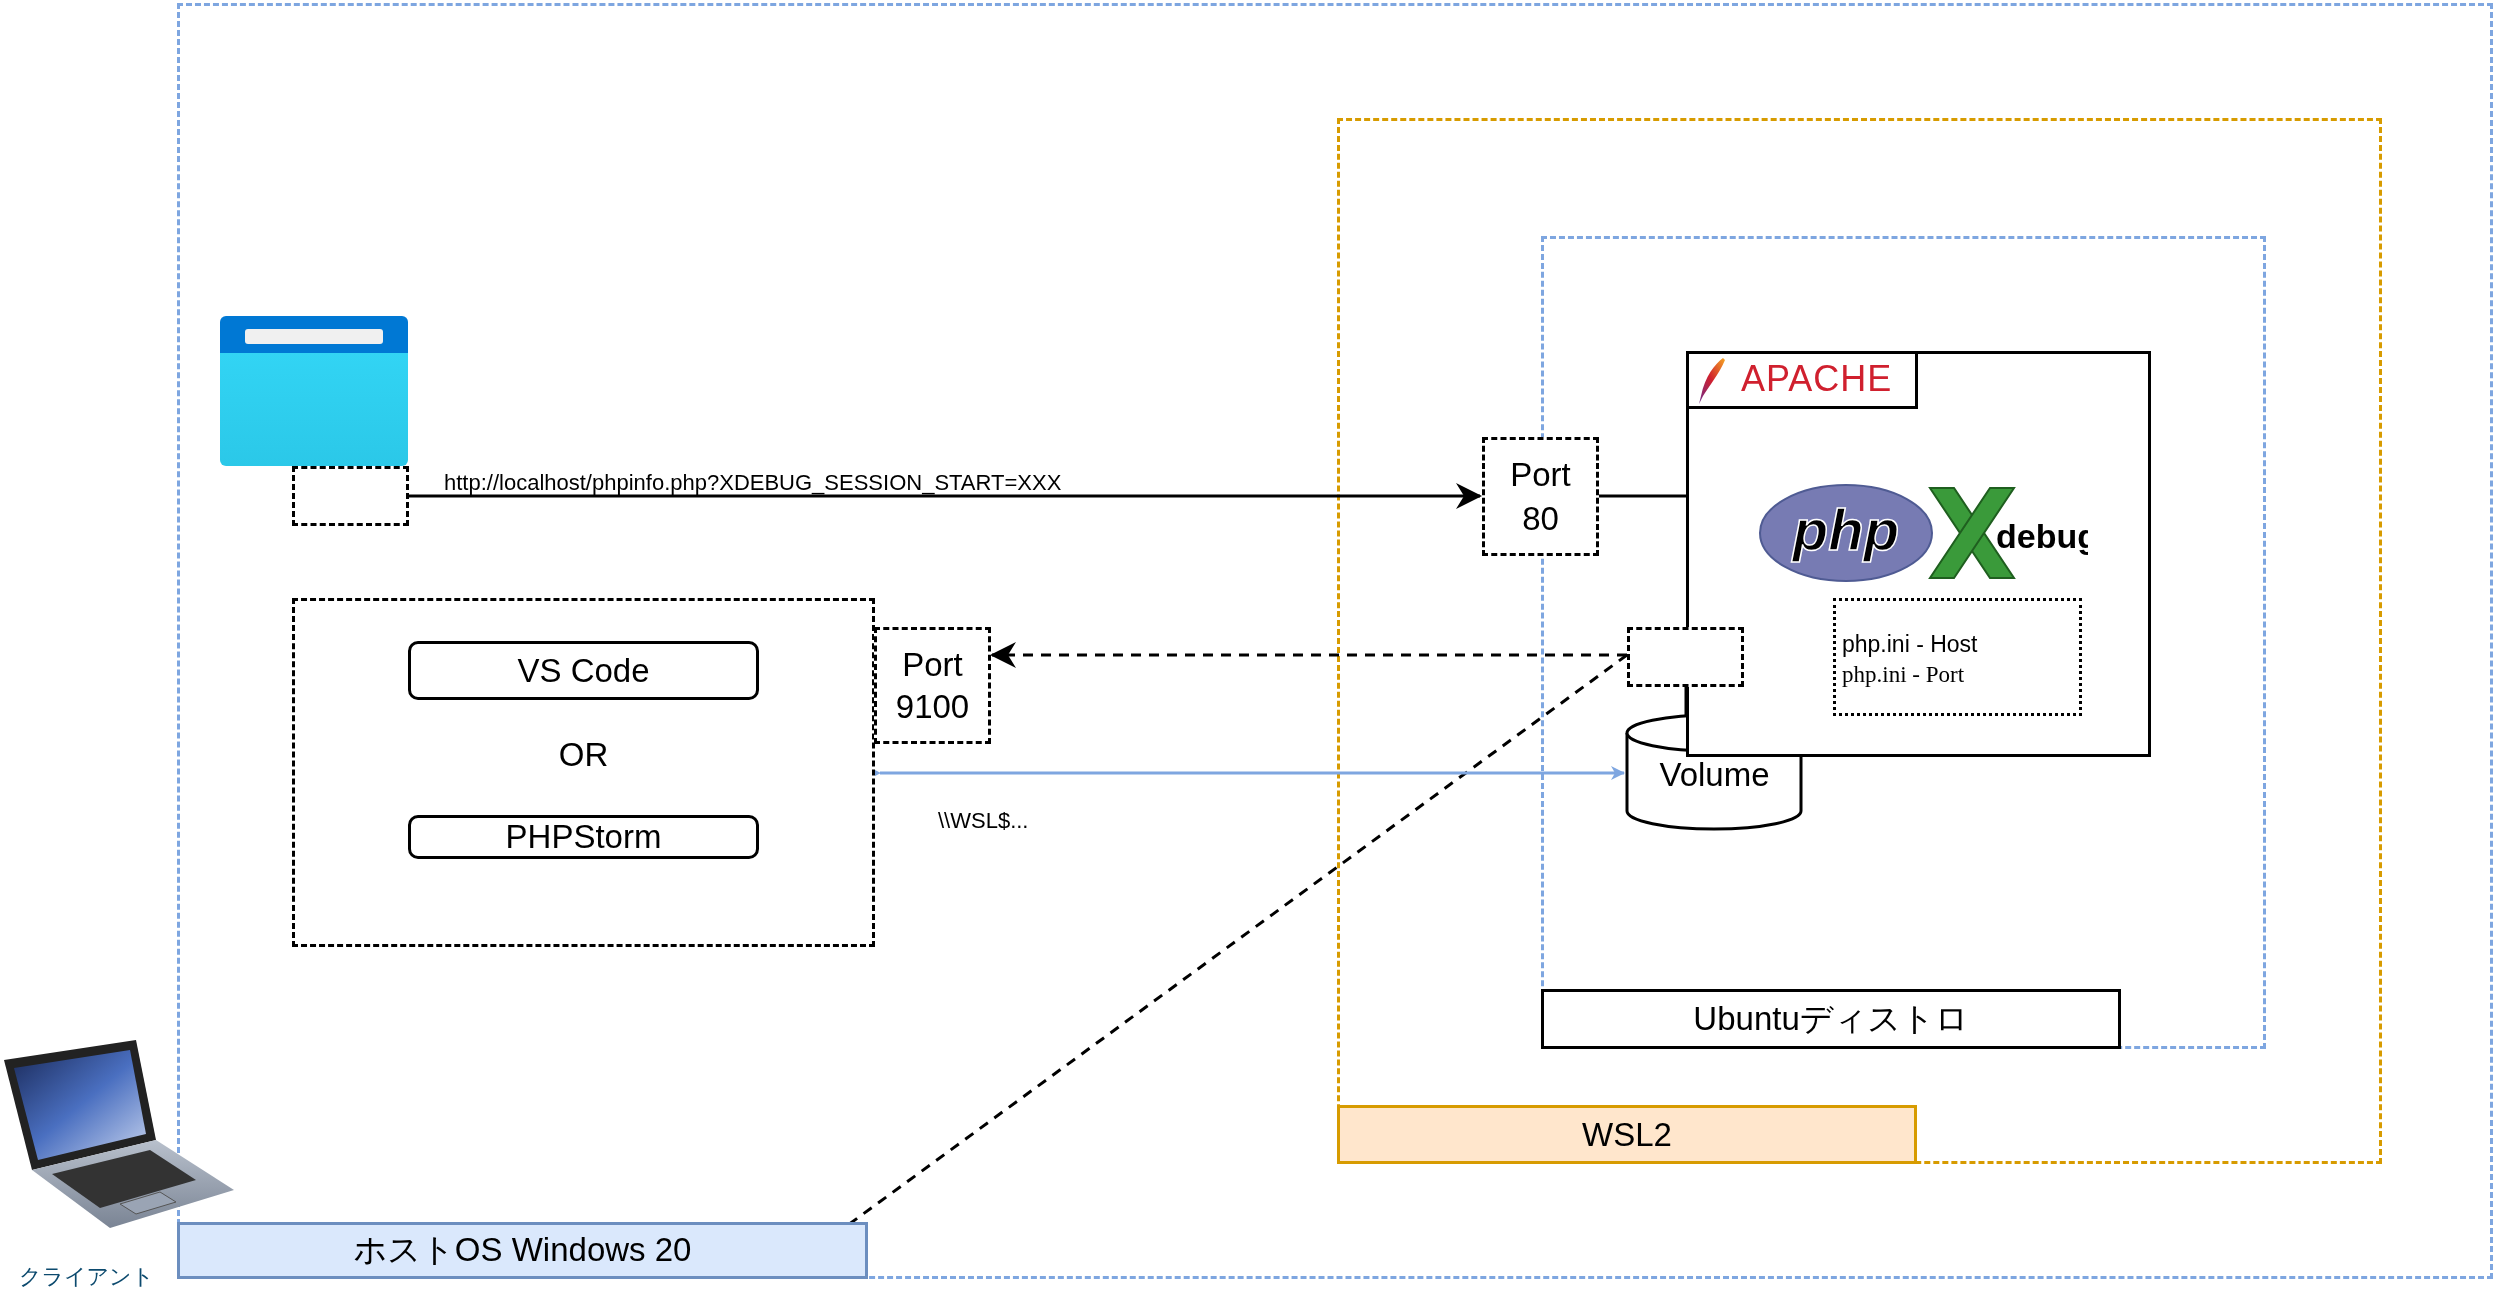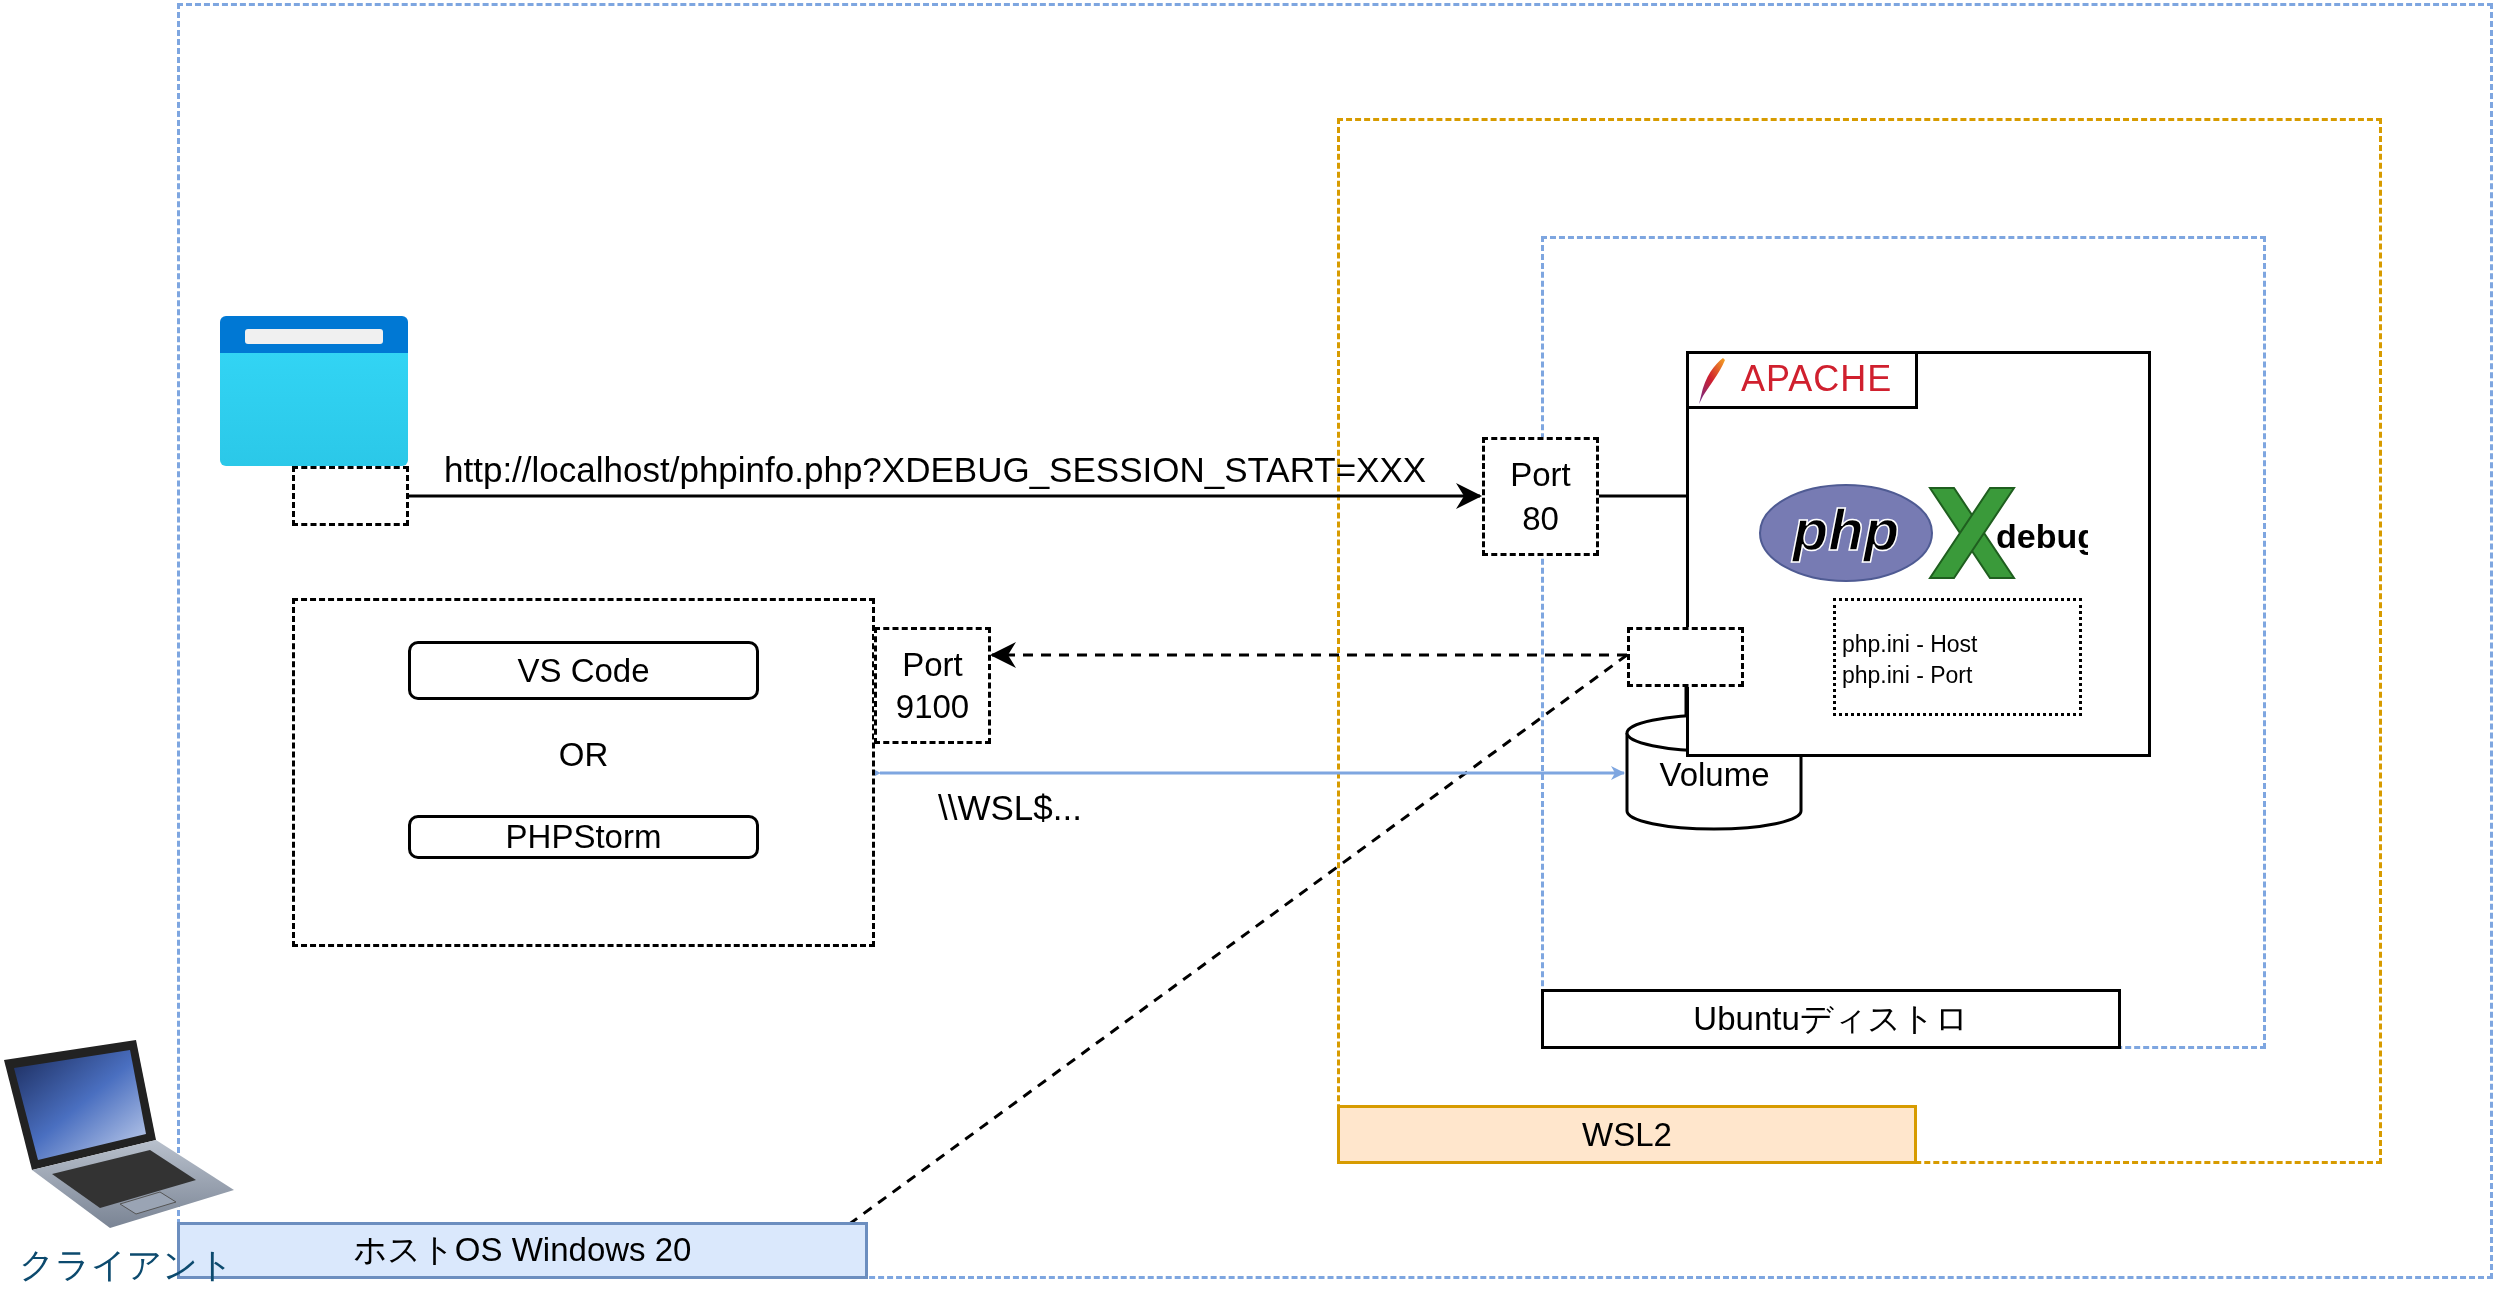--- a/index.html
+++ b/index.html
@@ -12,21 +12,21 @@
   .frame-wsl { left: 1337px; top: 118px; width: 1045px; height: 1046px; border: 3px dashed #d79b00; }
   .frame-ubuntu { left: 1541px; top: 236px; width: 725px; height: 813px; border: 3px dashed #7ea6e0; }
   .apache-box { left: 1686px; top: 351px; width: 465px; height: 406px; border: 3px solid #000; background: #fff; }
   .apache-label { left: 1686px; top: 351px; width: 232px; height: 58px; border: 3px solid #000; background: #fff; }
   .apache-text { position: absolute; left: 52px; top: 4px; font-size: 36px; color: #d0202e; letter-spacing: 1px; }
   .feather { position: absolute; left: 6px; top: 2px; width: 34px; height: 50px; }
   .dashed-black { border: 3px dashed #000; background: #fff; }
   .dotted-black { border: 3px dotted #000; background: #fff; }
   .rounded { border: 3px solid #000; border-radius: 10px; background: #fff; }
   .t32 { font-size: 33px; }
-  .t30 { font-size: 35px; }
+  .t30 { font-size: 22px; margin-top: 20px; }
   .t22 { font-size: 23px; }
   .label-ubuntu { left: 1541px; top: 989px; width: 580px; height: 60px; border: 3px solid #000; background: #fff; }
   .label-wsl2 { left: 1337px; top: 1105px; width: 580px; height: 59px; border: 3px solid #d79b00; background: #ffe6cc; }
   .label-host { left: 177px; top: 1222px; width: 691px; height: 57px; border: 3px solid #6c8ebf; background: #dae8fc; }
   .browser { left: 220px; top: 316px; width: 188px; height: 150px; border-radius: 6px; overflow: hidden; }
   .browser .bar { height: 37px; background: #0078d4; position: relative; }
   .browser .addr { position: absolute; left: 25px; top: 13px; width: 138px; height: 15px; background: #f0f0f0; border-radius: 3px; }
   .browser .pane { height: 113px; background: linear-gradient(#32d4f4, #2bc8e8); }
   .php-logo { left: 1758px; top: 478px; width: 330px; height: 110px; }
   .laptop { left: 0px; top: 1040px; width: 240px; height: 190px; }
@@ -93,21 +93,21 @@
   <text x="88" y="72" text-anchor="middle" font-family="Liberation Sans, sans-serif" font-size="58" font-weight="bold" font-style="italic" fill="#000" stroke="#fff" stroke-width="1.5">php</text>
   <g>
     <path d="M172,10 L196,10 L256,100 L232,100 Z" fill="#3a9a3a" stroke="#1f5f1f" stroke-width="2"></path>
     <path d="M232,10 L256,10 L196,100 L172,100 Z" fill="#3a9a3a" stroke="#1f5f1f" stroke-width="2"></path>
   </g>
   <text x="238" y="70" font-family="Liberation Sans, sans-serif" font-size="34" font-weight="bold" fill="#000">debug</text>
 </svg>
 
 <div class="abs dotted-black" style="left:1833px; top:598px; width:249px; height:118px; padding:30px 0 0 6px;">
   <div class="t22">php.ini - Host</div>
-  <div class="t22" style="margin-top:4px;">php.ini - Port</div>
+  <div class="t22" style="margin-top:4px;font-family:Liberation Serif, serif;">php.ini - Port</div>
 </div>
 
 <div class="abs dashed-black" style="left:1627px; top:627px; width:117px; height:60px;"></div>
 
 <div class="abs lbl t32" style="left:1627px; top:750px; width:175px; height:50px;">Volume</div>
 
 <div class="abs dashed-black lbl" style="left:1482px; top:437px; width:117px; height:119px; flex-direction:column;">
   <span class="t32">Port</span>
   <span class="t32" style="margin-top:6px;">80</span>
 </div>

